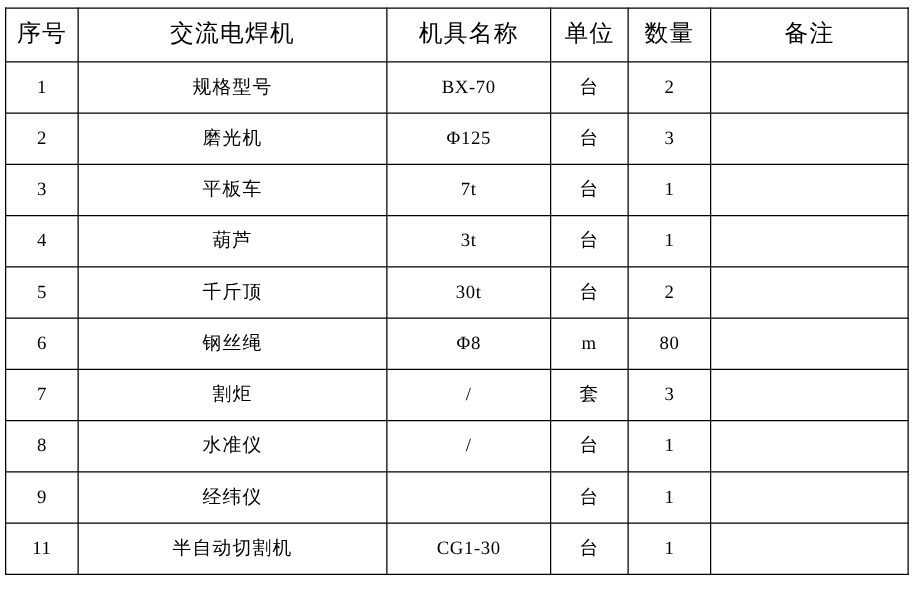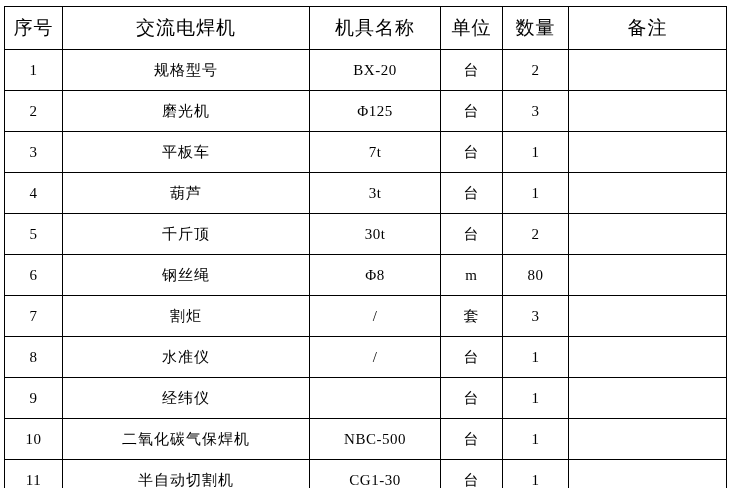--- a/index.html
+++ b/index.html
@@ -75,21 +75,21 @@
         <td class="cell-cn">序号</td>
         <td class="cell-cn">交流电焊机</td>
         <td class="cell-cn">机具名称</td>
         <td class="cell-cn">单位</td>
         <td class="cell-cn">数量</td>
         <td class="cell-cn">备注</td>
       </tr>
     <tr>
           <td class="cell-latin">1</td>
           <td class="cell-cn">规格型号</td>
-          <td class="cell-latin">BX-20</td>
+          <td class="cell-latin">BX-70</td>
           <td class="cell-cn">台</td>
           <td class="cell-latin">2</td>
           <td class="cell-cn"></td>
         </tr>
         <tr>
           <td class="cell-latin">2</td>
           <td class="cell-cn">磨光机</td>
           <td class="cell-latin">Φ125</td>
           <td class="cell-cn">台</td>
           <td class="cell-latin">3</td>
@@ -145,28 +145,20 @@
         </tr>
         <tr>
           <td class="cell-latin">9</td>
           <td class="cell-cn">经纬仪</td>
           <td class="cell-latin"></td>
           <td class="cell-cn">台</td>
           <td class="cell-latin">1</td>
           <td class="cell-cn"></td>
         </tr>
         <tr>
-          <td class="cell-latin">10</td>
-          <td class="cell-cn">二氧化碳气保焊机</td>
-          <td class="cell-latin">NBC-500</td>
-          <td class="cell-cn">台</td>
-          <td class="cell-latin">1</td>
-          <td class="cell-cn"></td>
-        </tr>
-        <tr>
           <td class="cell-latin">11</td>
           <td class="cell-cn">半自动切割机</td>
           <td class="cell-latin">CG1-30</td>
           <td class="cell-cn">台</td>
           <td class="cell-latin">1</td>
           <td class="cell-cn"></td>
         </tr>
       </tbody>
   </table>
 </div>

